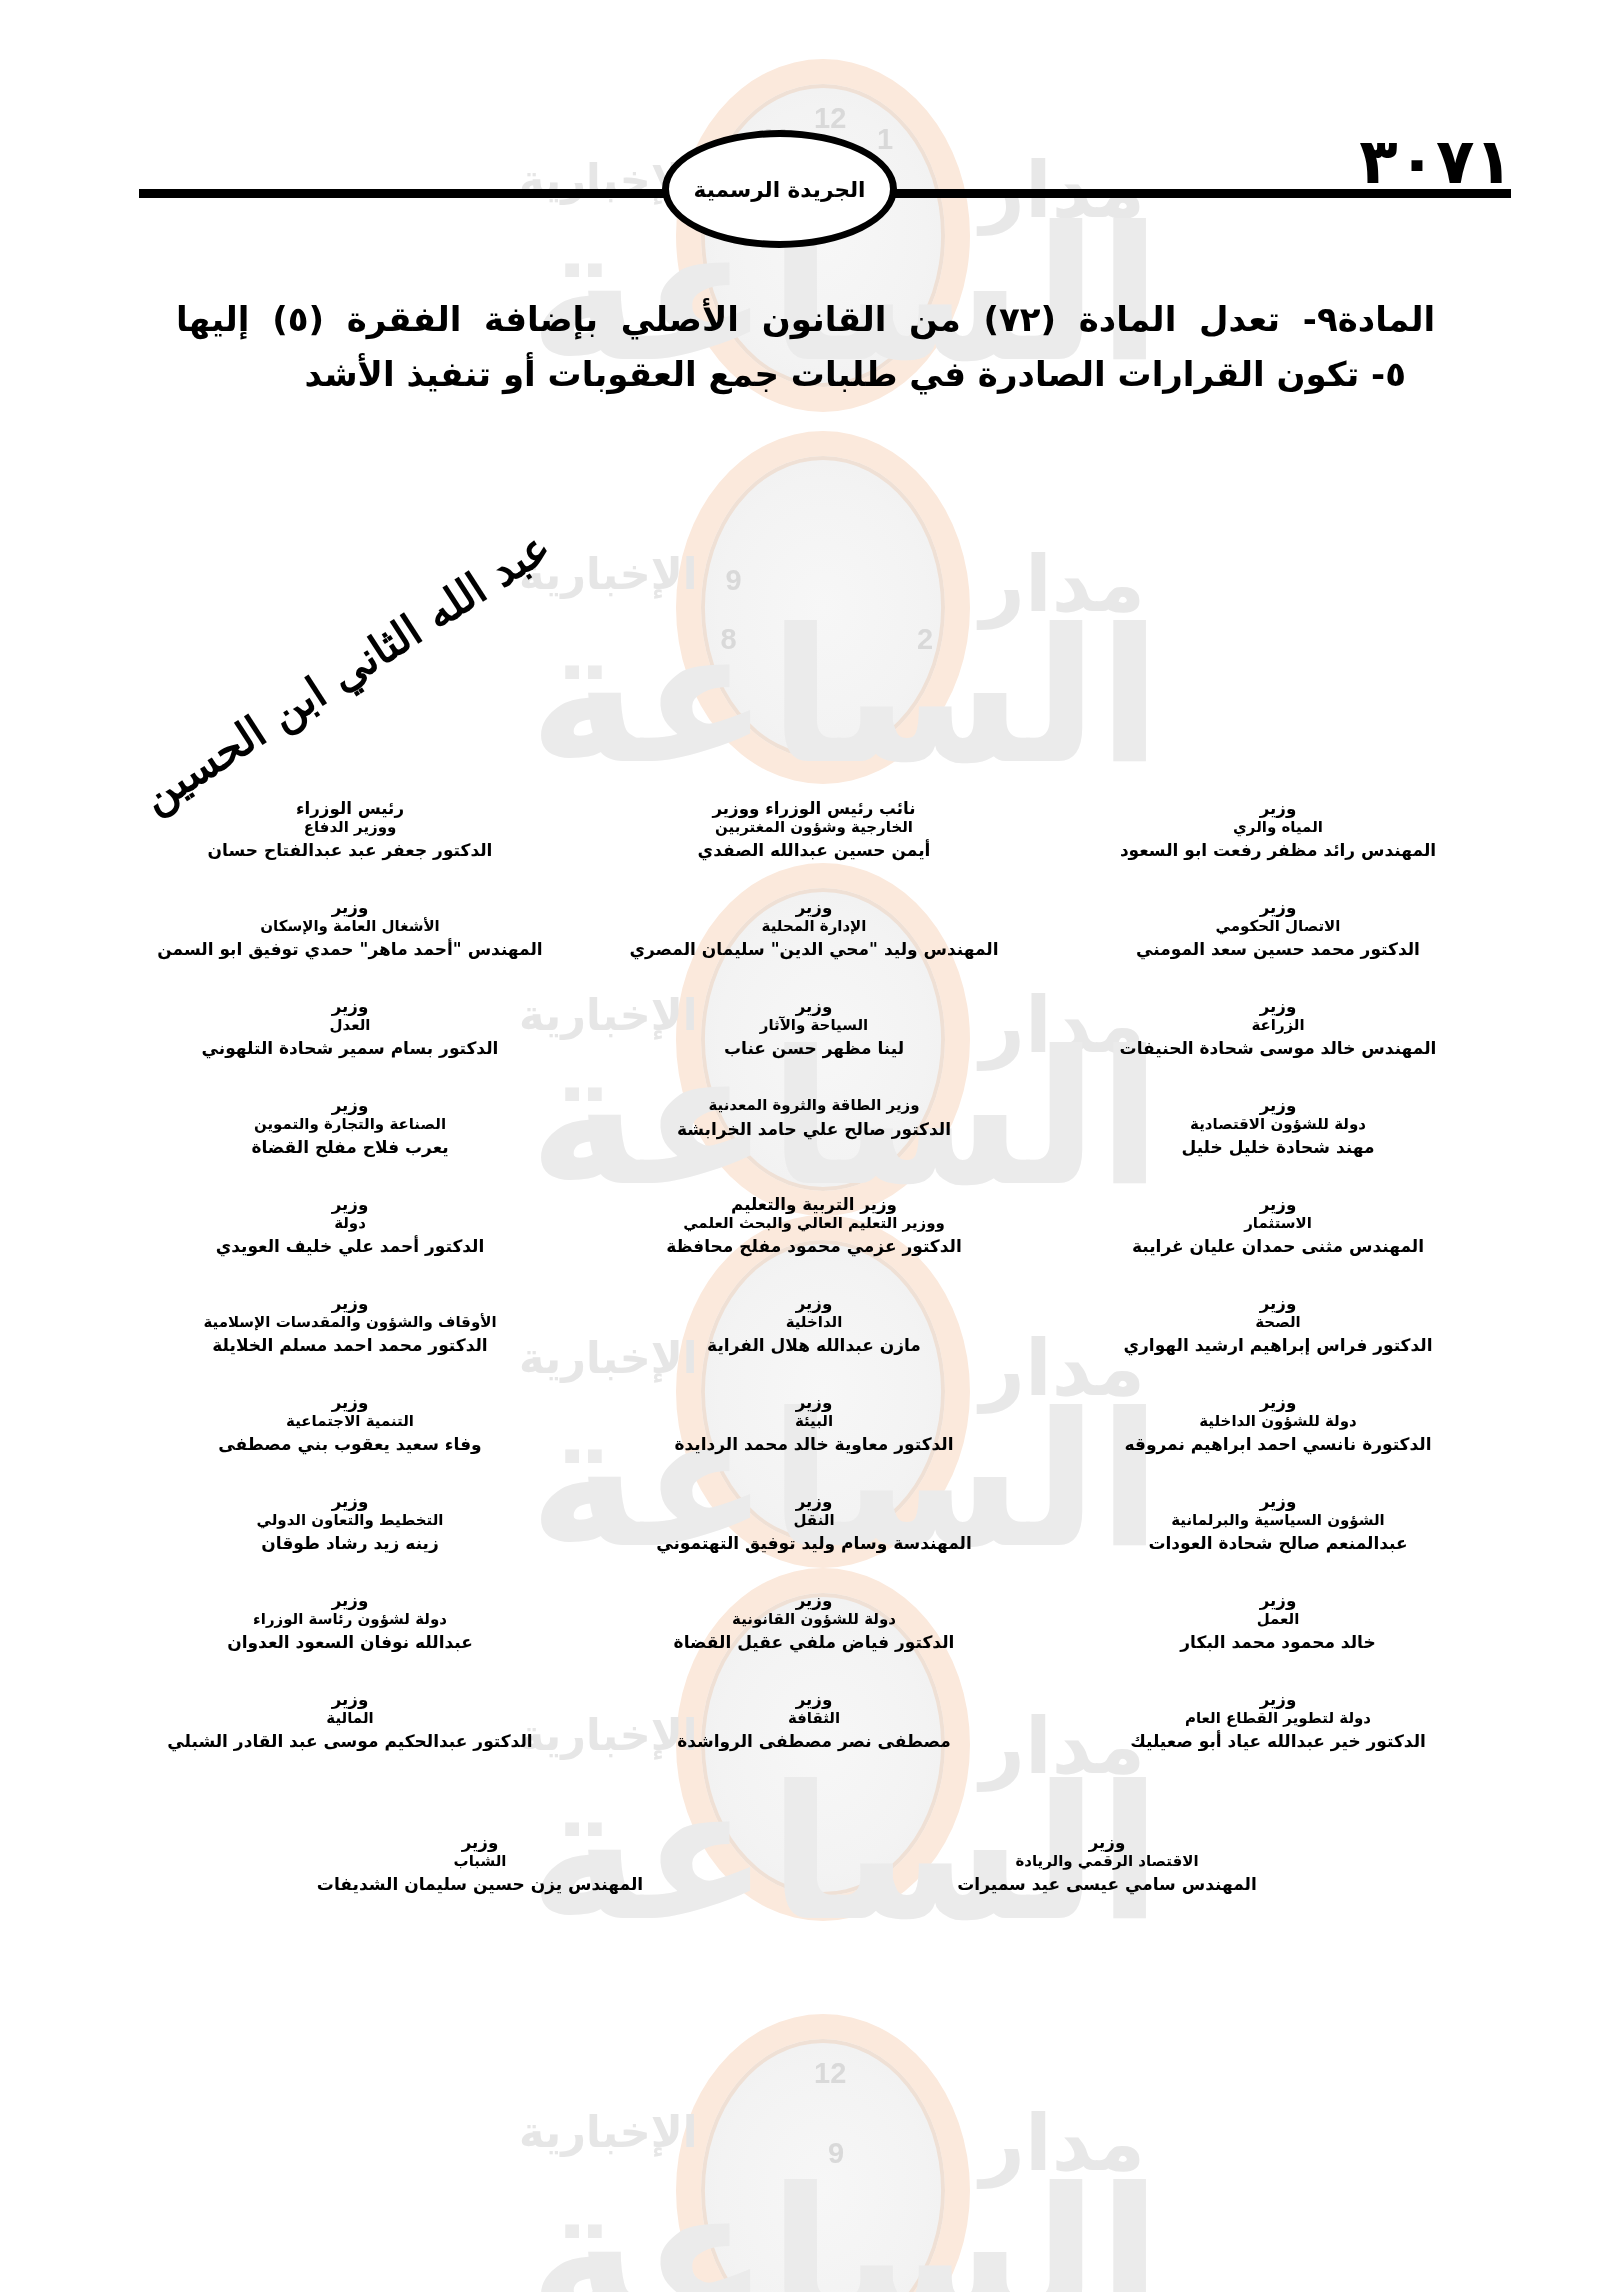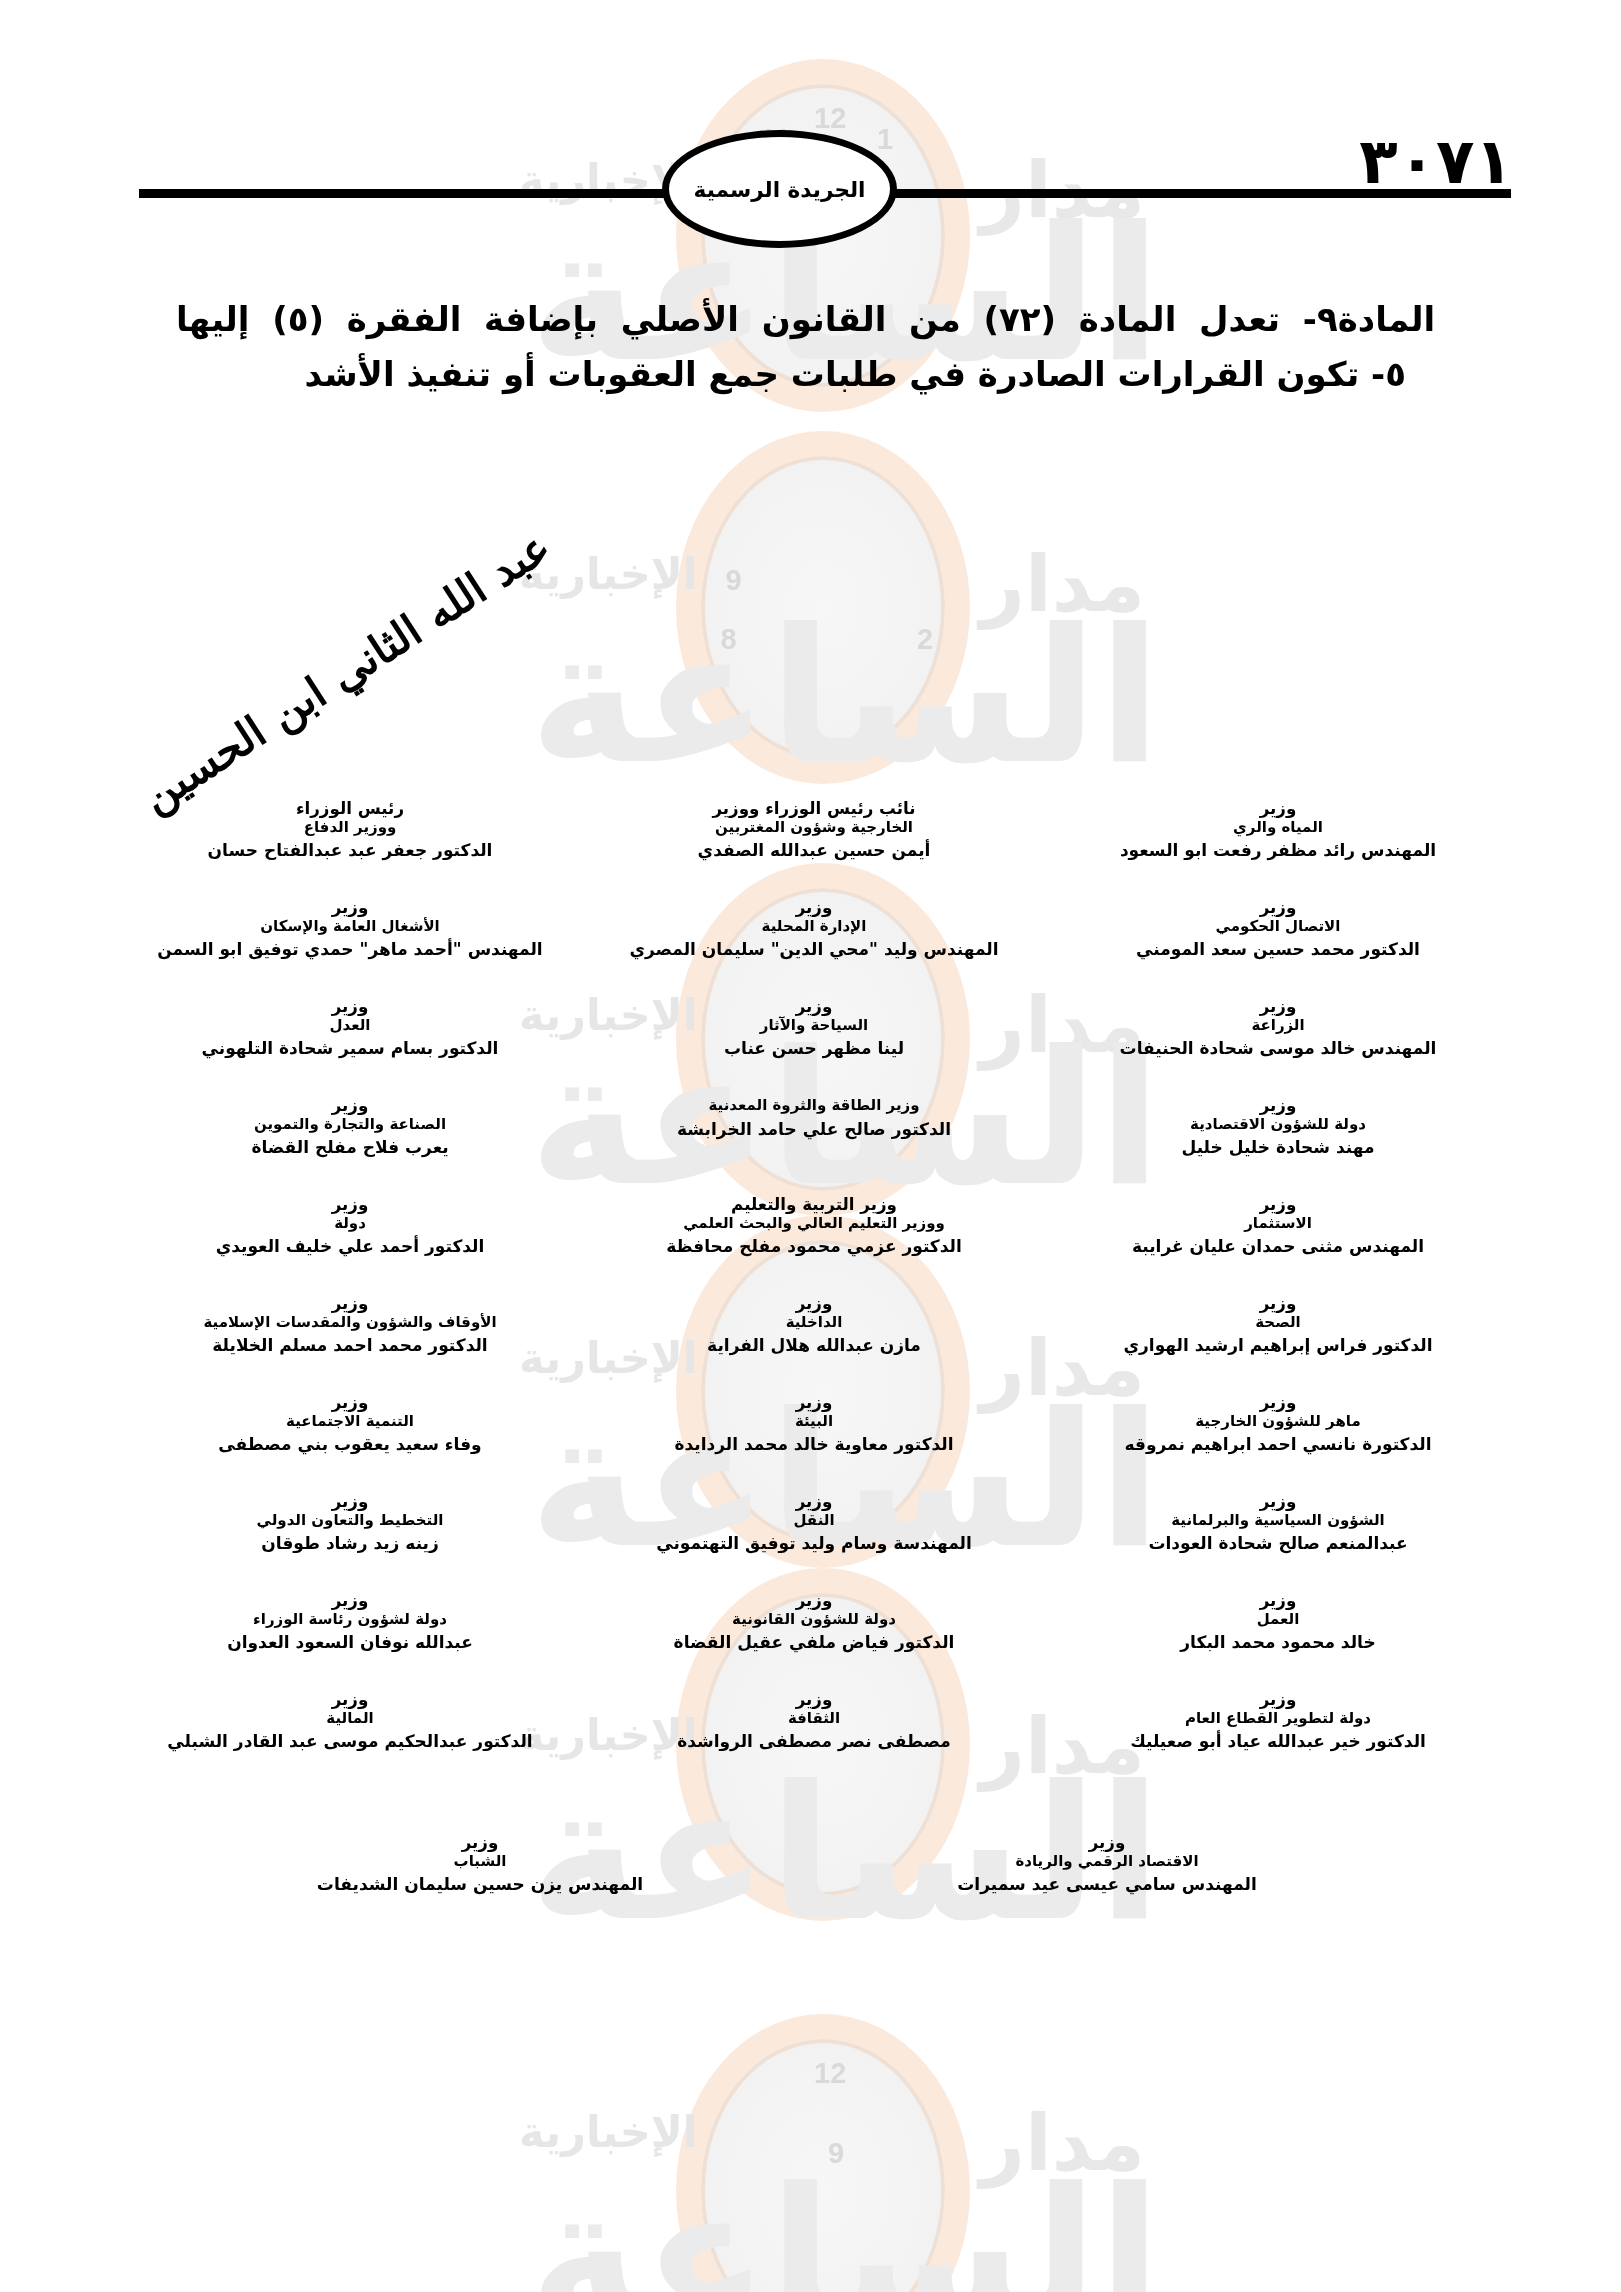--- a/index.html
+++ b/index.html
@@ -228,21 +228,21 @@
       <span class="name">مازن عبدالله هلال الفراية</span>
     </div>
   <div class="sig">
       <span class="t1">وزير</span>
       <span class="t2">الأوقاف والشؤون والمقدسات الإسلامية</span>
       <span class="name">الدكتور محمد احمد مسلم الخلايلة</span>
     </div>
 
   <div class="sig">
       <span class="t1">وزير</span>
-      <span class="t2">ماهر للشؤون الخارجية</span>
+      <span class="t2">دولة للشؤون الداخلية</span>
       <span class="name">الدكتورة نانسي احمد ابراهيم نمروقه</span>
     </div>
   <div class="sig">
       <span class="t1">وزير</span>
       <span class="t2">البيئة</span>
       <span class="name">الدكتور معاوية خالد محمد الردايدة</span>
     </div>
   <div class="sig">
       <span class="t1">وزير</span>
       <span class="t2">التنمية الاجتماعية</span>

